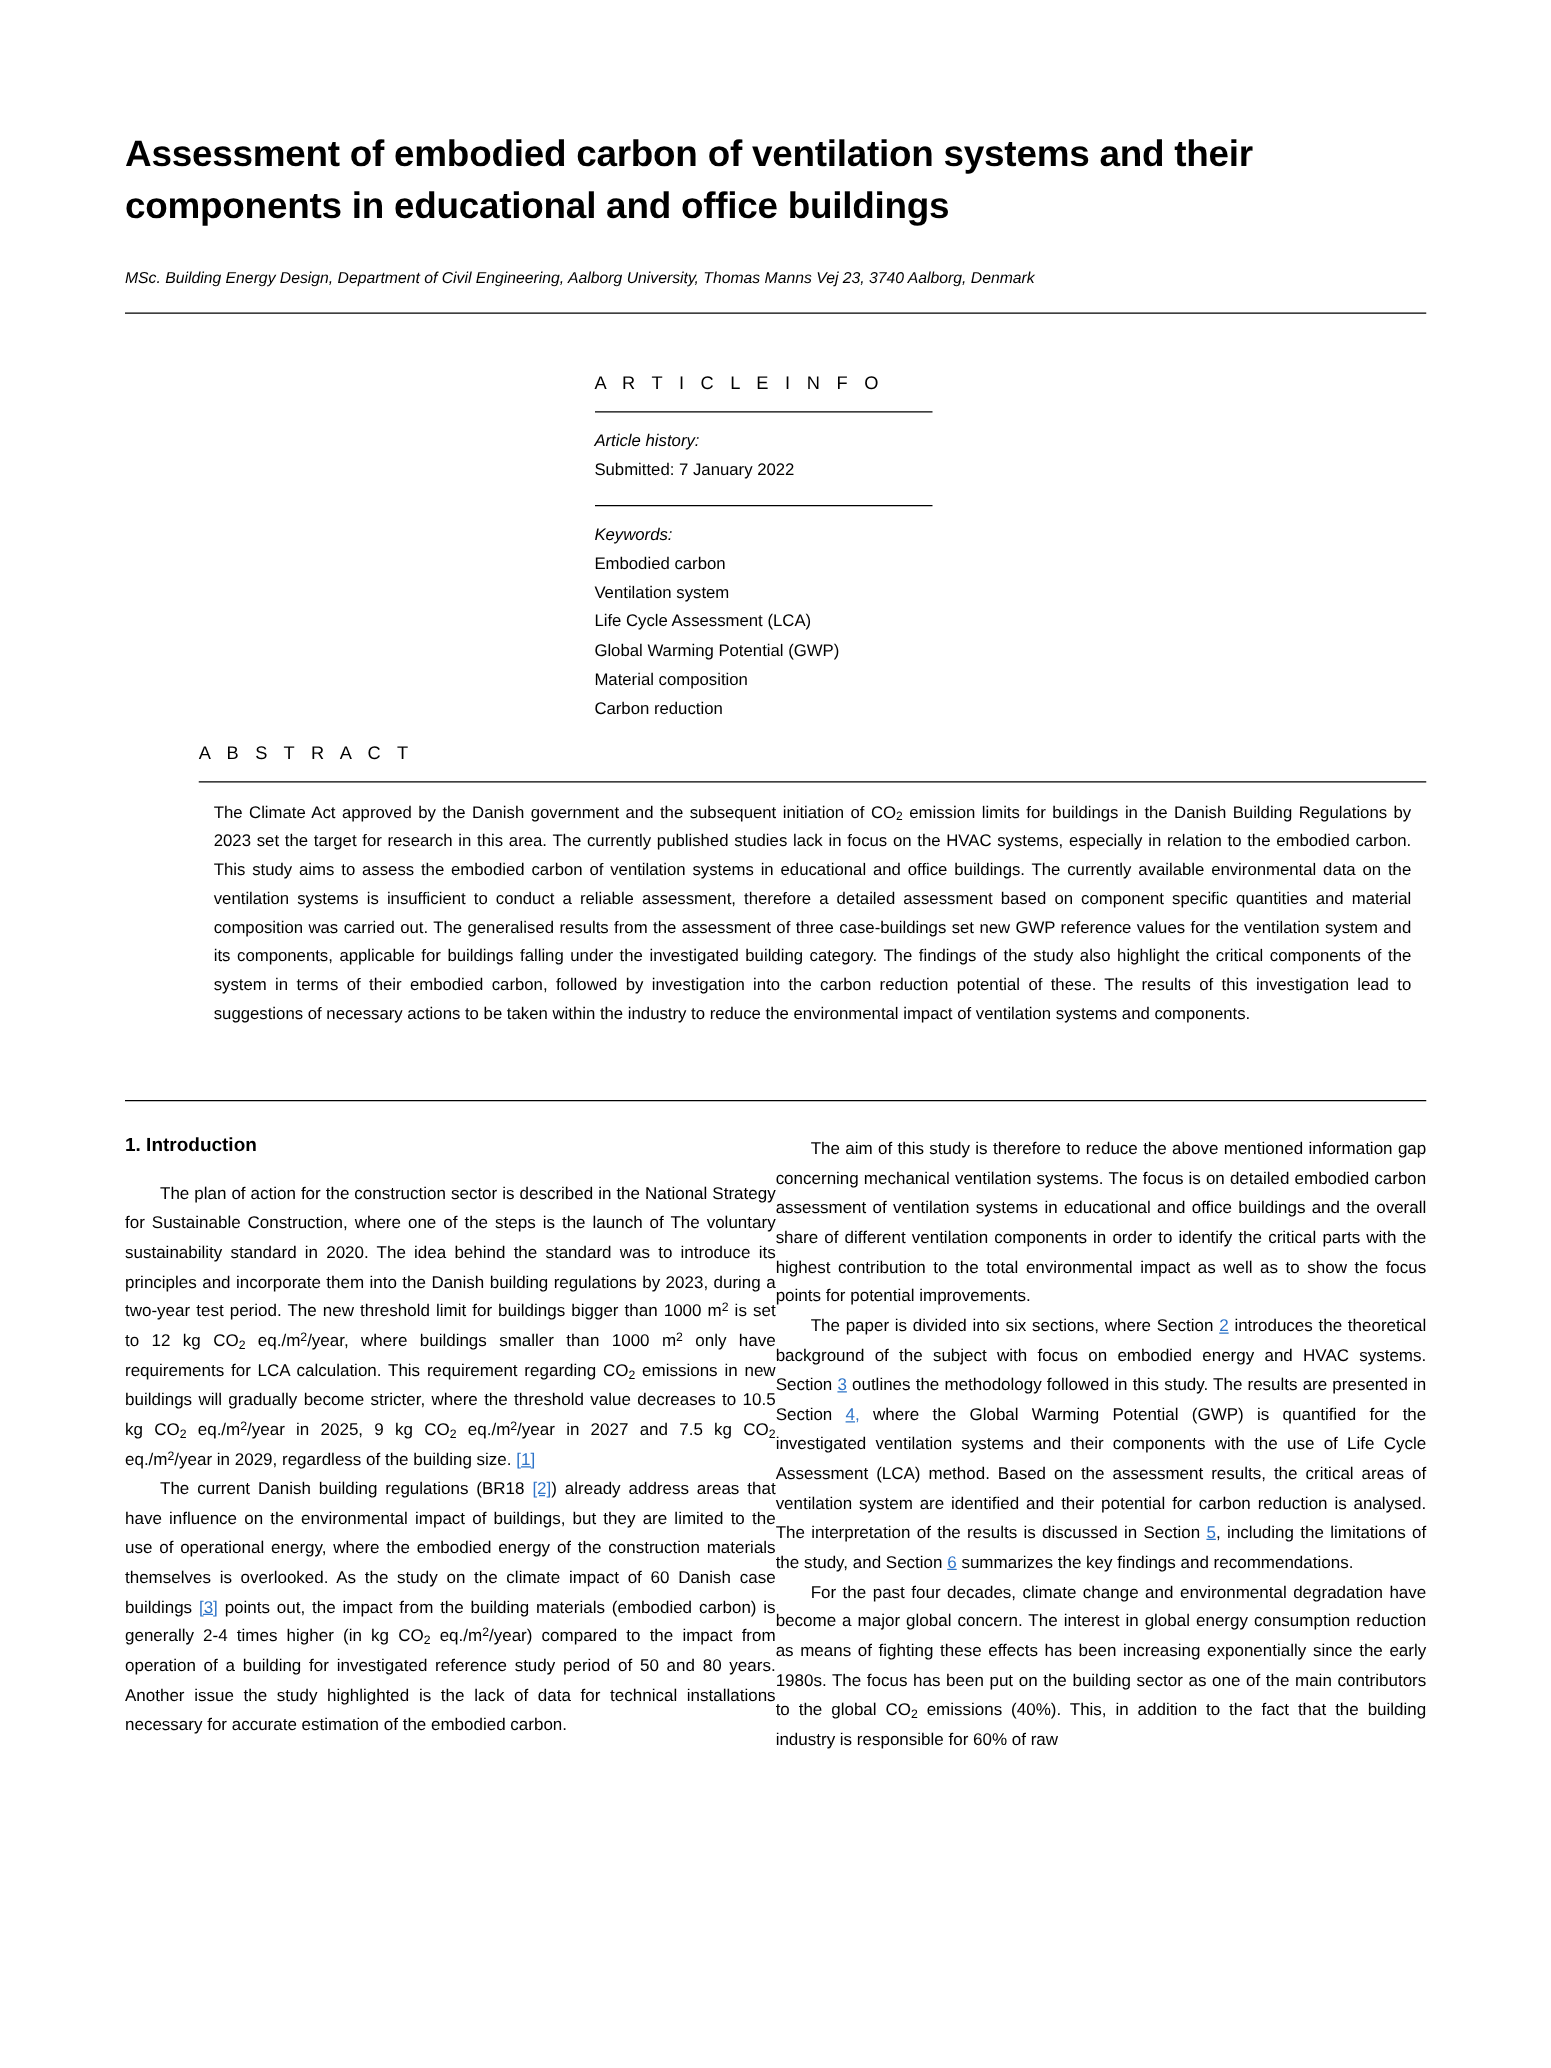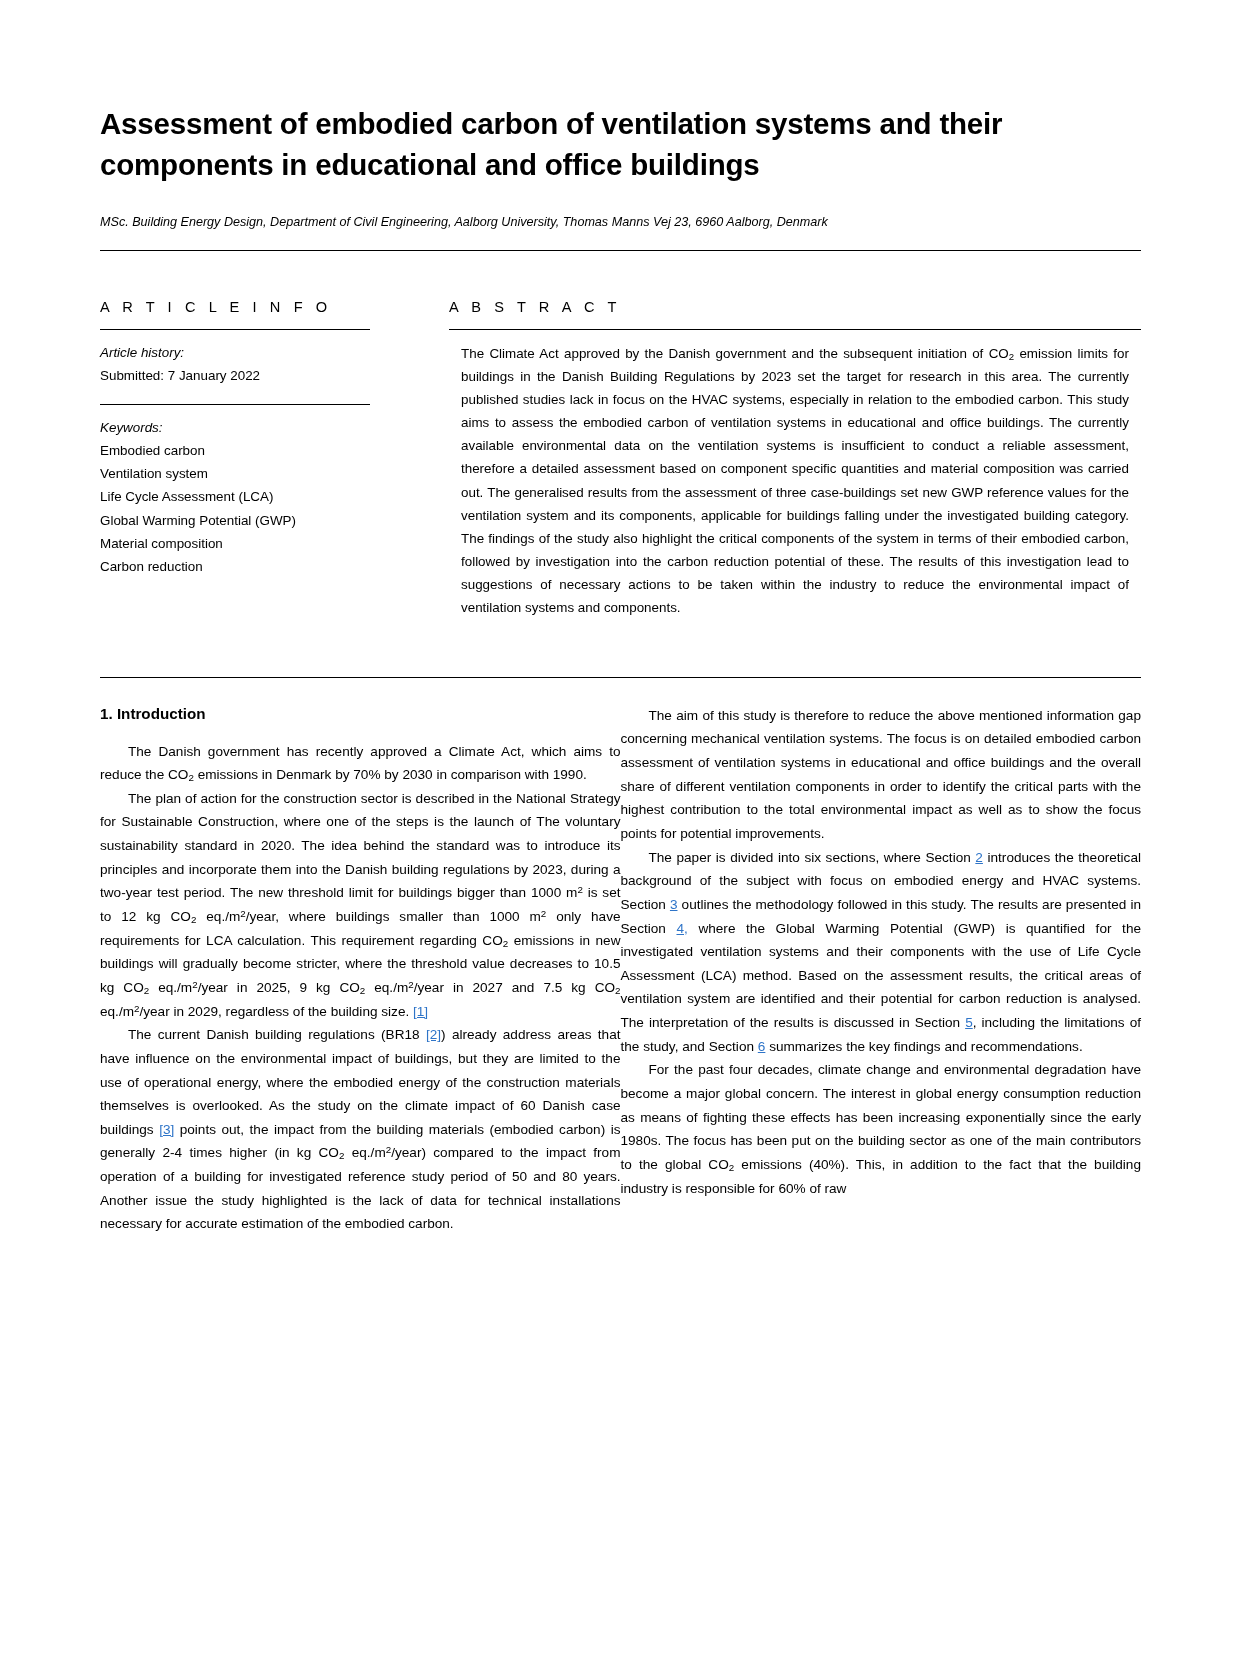--- a/index.html
+++ b/index.html
@@ -54,21 +54,22 @@
   .rule-top {
     border: 0;
     border-top: 1.2px solid #000;
     margin: 19px 0 0 0;
   }
 
   
   .info-abstract {
     display: flex;
     padding-top: 48px;
-    align-items: flex-start;
+    align-items: center;
+    flex-direction: column;
   }
   .col-info {
     width: 290px;
     flex: 0 0 290px;
     padding-right: 20px;
     box-sizing: border-box;
   }
   .col-abstract {
     flex: 1 1 auto;
     padding-left: 59px;
@@ -152,21 +153,21 @@
   sub { vertical-align: -0.23em; }
   sup { vertical-align: 0.42em; }
 </style>
 </head>
 <body>
 
 <div class="page">
 
   <div class="title-block">
     <h1 class="paper-title">Assessment of embodied carbon of ventilation systems and their components in educational and office buildings</h1>
-    <p class="affiliation">MSc. Building Energy Design, Department of Civil Engineering, Aalborg University, Thomas Manns Vej 23, 6960 Aalborg, Denmark</p>
+    <p class="affiliation">MSc. Building Energy Design, Department of Civil Engineering, Aalborg University, Thomas Manns Vej 23, 3740 Aalborg, Denmark</p>
   </div>
   <hr class="rule-top">
 
   <div class="info-abstract">
 
     <div class="col-info">
       <div class="section-caps">A R T I C L E   I N F O</div>
 
 
       <div class="info-group">
@@ -194,21 +195,20 @@
     </div>
   </div>
 
   <hr class="rule-body">
 
   <div class="body-cols">
 
     <div class="body-col">
       <h2 class="section-head">1. Introduction</h2>
 
-      <p class="para"><span>The Danish government has recently approved a Climate Act, which aims to reduce the CO</span><sub>2</sub><span> emissions in Denmark by 70% by 2030 in comparison with 1990.</span></p>
 
       <p class="para"><span>The plan of action for the construction sector is described in the National Strategy for Sustainable Construction, where one of the steps is the launch of The voluntary sustainability standard in 2020. The idea behind the standard was to introduce its principles and incorporate them into the Danish building regulations by 2023, during a two-year test period. The new threshold limit for buildings bigger than 1000 m</span><sup>2</sup><span> is set to 12 kg CO</span><sub>2</sub><span> eq./m</span><sup>2</sup><span>/year, where buildings smaller than 1000 m</span><sup>2</sup><span> only have requirements for LCA calculation. This requirement regarding CO</span><sub>2</sub><span> emissions in new buildings will gradually become stricter, where the threshold value decreases to 10.5 kg CO</span><sub>2</sub><span> eq./m</span><sup>2</sup><span>/year in 2025, 9 kg CO</span><sub>2</sub><span> eq./m</span><sup>2</sup><span>/year in 2027 and 7.5 kg CO</span><sub>2</sub><span> eq./m</span><sup>2</sup><span>/year in 2029, regardless of the building size. </span><a class="cite" href="#">[1]</a></p>
 
       <p class="para"><span>The current Danish building regulations (BR18 </span><a class="cite" href="#">[2]</a><span>) already address areas that have influence on the environmental impact of buildings, but they are limited to the use of operational energy, where the embodied energy of the construction materials themselves is overlooked. As the study on the climate impact of 60 Danish case buildings </span><a class="cite" href="#">[3]</a><span> points out, the impact from the building materials (embodied carbon) is generally 2-4 times higher (in kg CO</span><sub>2</sub><span> eq./m</span><sup>2</sup><span>/year) compared to the impact from operation of a building for investigated reference study period of 50 and 80 years. Another issue the study highlighted is the lack of data for technical installations necessary for accurate estimation of the embodied carbon.</span></p>
     </div>
 
     <div class="body-col">
       <p class="para">The aim of this study is therefore to reduce the above mentioned information gap concerning mechanical ventilation systems. The focus is on detailed embodied carbon assessment of ventilation systems in educational and office buildings and the overall share of different ventilation components in order to identify the critical parts with the highest contribution to the total environmental impact as well as to show the focus points for potential improvements.</p>
 
       <p class="para"><span>The paper is divided into six sections, where Section </span><a class="cite" href="#">2</a><span> introduces the theoretical background of the subject with focus on embodied energy and HVAC systems. Section </span><a class="cite" href="#">3</a><span> outlines the methodology followed in this study. The results are presented in Section </span><a class="cite" href="#">4,</a><span> where the Global Warming Potential (GWP) is quantified for the investigated ventilation systems and their components with the use of Life Cycle Assessment (LCA) method. Based on the assessment results, the critical areas of ventilation system are identified and their potential for carbon reduction is analysed. The interpretation of the results is discussed in Section </span><a class="cite" href="#">5</a><span>, including the limitations of the study, and Section </span><a class="cite" href="#">6</a><span> summarizes the key findings and recommendations.</span></p>

